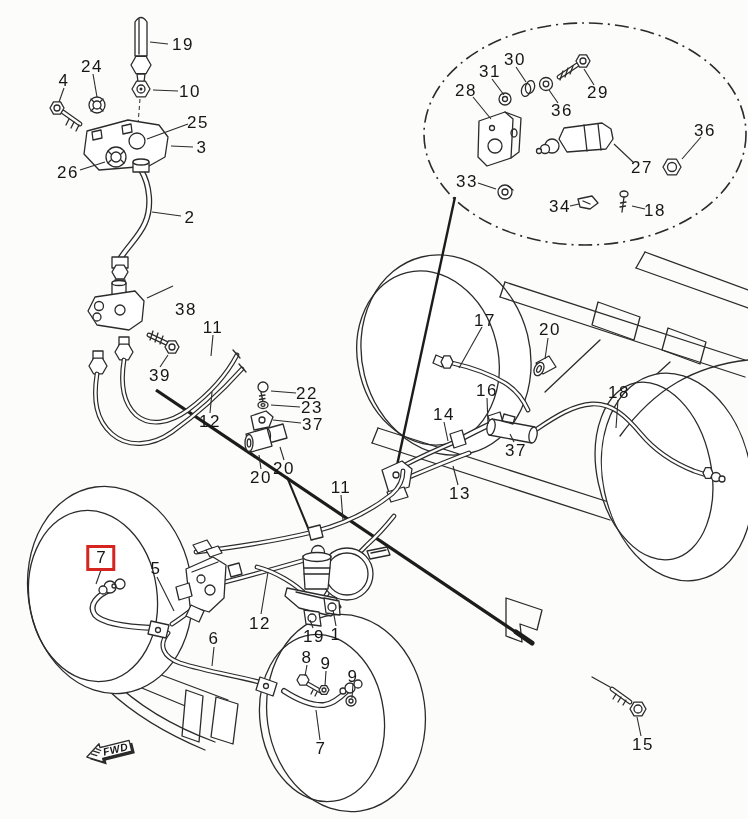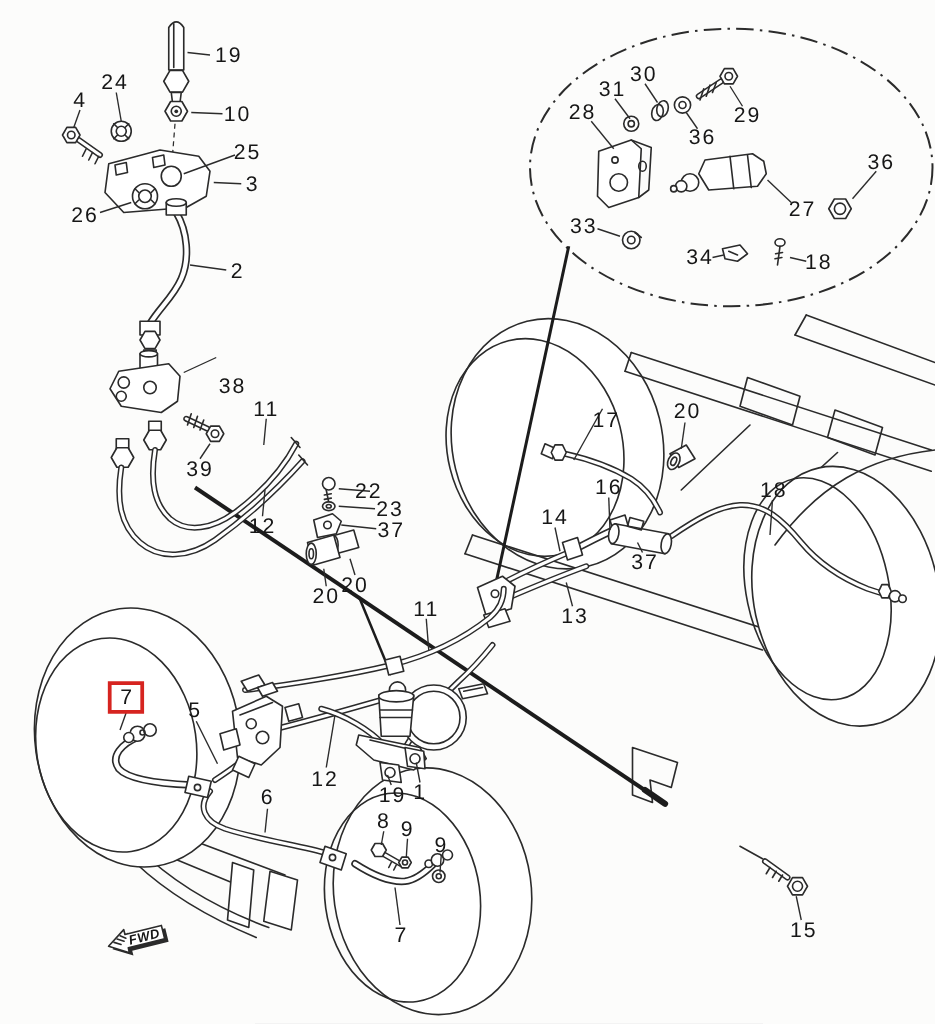--- a/index.html
+++ b/index.html
@@ -448,37 +448,37 @@
       <div class="plabel" style="left: 64px; top: 80px;">4</div>
       <div class="plabel" style="left: 190px; top: 91px;">10</div>
       <div class="plabel" style="left: 198px; top: 122px;">25</div>
       <div class="plabel" style="left: 202px; top: 147px;">3</div>
       <div class="plabel" style="left: 68px; top: 172px;">26</div>
       <div class="plabel" style="left: 190px; top: 217px;">2</div>
       <div class="plabel" style="left: 186px; top: 285px; margin-top: 24px;">38</div>
       <div class="plabel" style="left: 213px; top: 327px;">11</div>
       <div class="plabel" style="left: 160px; top: 375px;">39</div>
       <div class="plabel" style="left: 210px; top: 421px;">12</div>
-      <div class="plabel" style="left: 295px; top: 393px;">22</div>
+      <div class="plabel" style="left: 307px; top: 393px;">22</div>
       <div class="plabel" style="left: 312px; top: 407px;">23</div>
       <div class="plabel" style="left: 313px; top: 424px;">37</div>
       <div class="plabel" style="left: 261px; top: 477px;">20</div>
       <div class="plabel" style="left: 284px; top: 468px;">20</div>
       <div class="plabel" style="left: 341px; top: 487px;">11</div>
       <div class="plabel" style="left: 466px; top: 90px;">28</div>
       <div class="plabel" style="left: 490px; top: 71px;">31</div>
       <div class="plabel" style="left: 515px; top: 59px;">30</div>
       <div class="plabel" style="left: 598px; top: 92px;">29</div>
       <div class="plabel" style="left: 562px; top: 110px;">36</div>
       <div class="plabel" style="left: 705px; top: 130px;">36</div>
       <div class="plabel" style="left: 642px; top: 167px;">27</div>
       <div class="plabel" style="left: 467px; top: 181px;">33</div>
       <div class="plabel" style="left: 560px; top: 206px;">34</div>
       <div class="plabel" style="left: 655px; top: 210px;">18</div>
-      <div class="plabel" style="left: 485px; top: 336px;">17</div>
+      <div class="plabel" style="left: 485px; top: 320px;">17</div>
       <div class="plabel" style="left: 550px; top: 329px;">20</div>
       <div class="plabel" style="left: 487px; top: 390px;">16</div>
       <div class="plabel" style="left: 444px; top: 414px;">14</div>
       <div class="plabel" style="left: 619px; top: 392px;">18</div>
       <div class="plabel" style="left: 516px; top: 450px;">37</div>
       <div class="plabel" style="left: 460px; top: 493px;">13</div>
       <div class="plabel hl" style="left: 101px; top: 558px; border-color: rgb(214, 36, 32);">7</div>
       <div class="plabel" style="left: 156px; top: 568px;">5</div>
       <div class="plabel" style="left: 260px; top: 623px;">12</div>
       <div class="plabel" style="left: 214px; top: 638px;">6</div>

